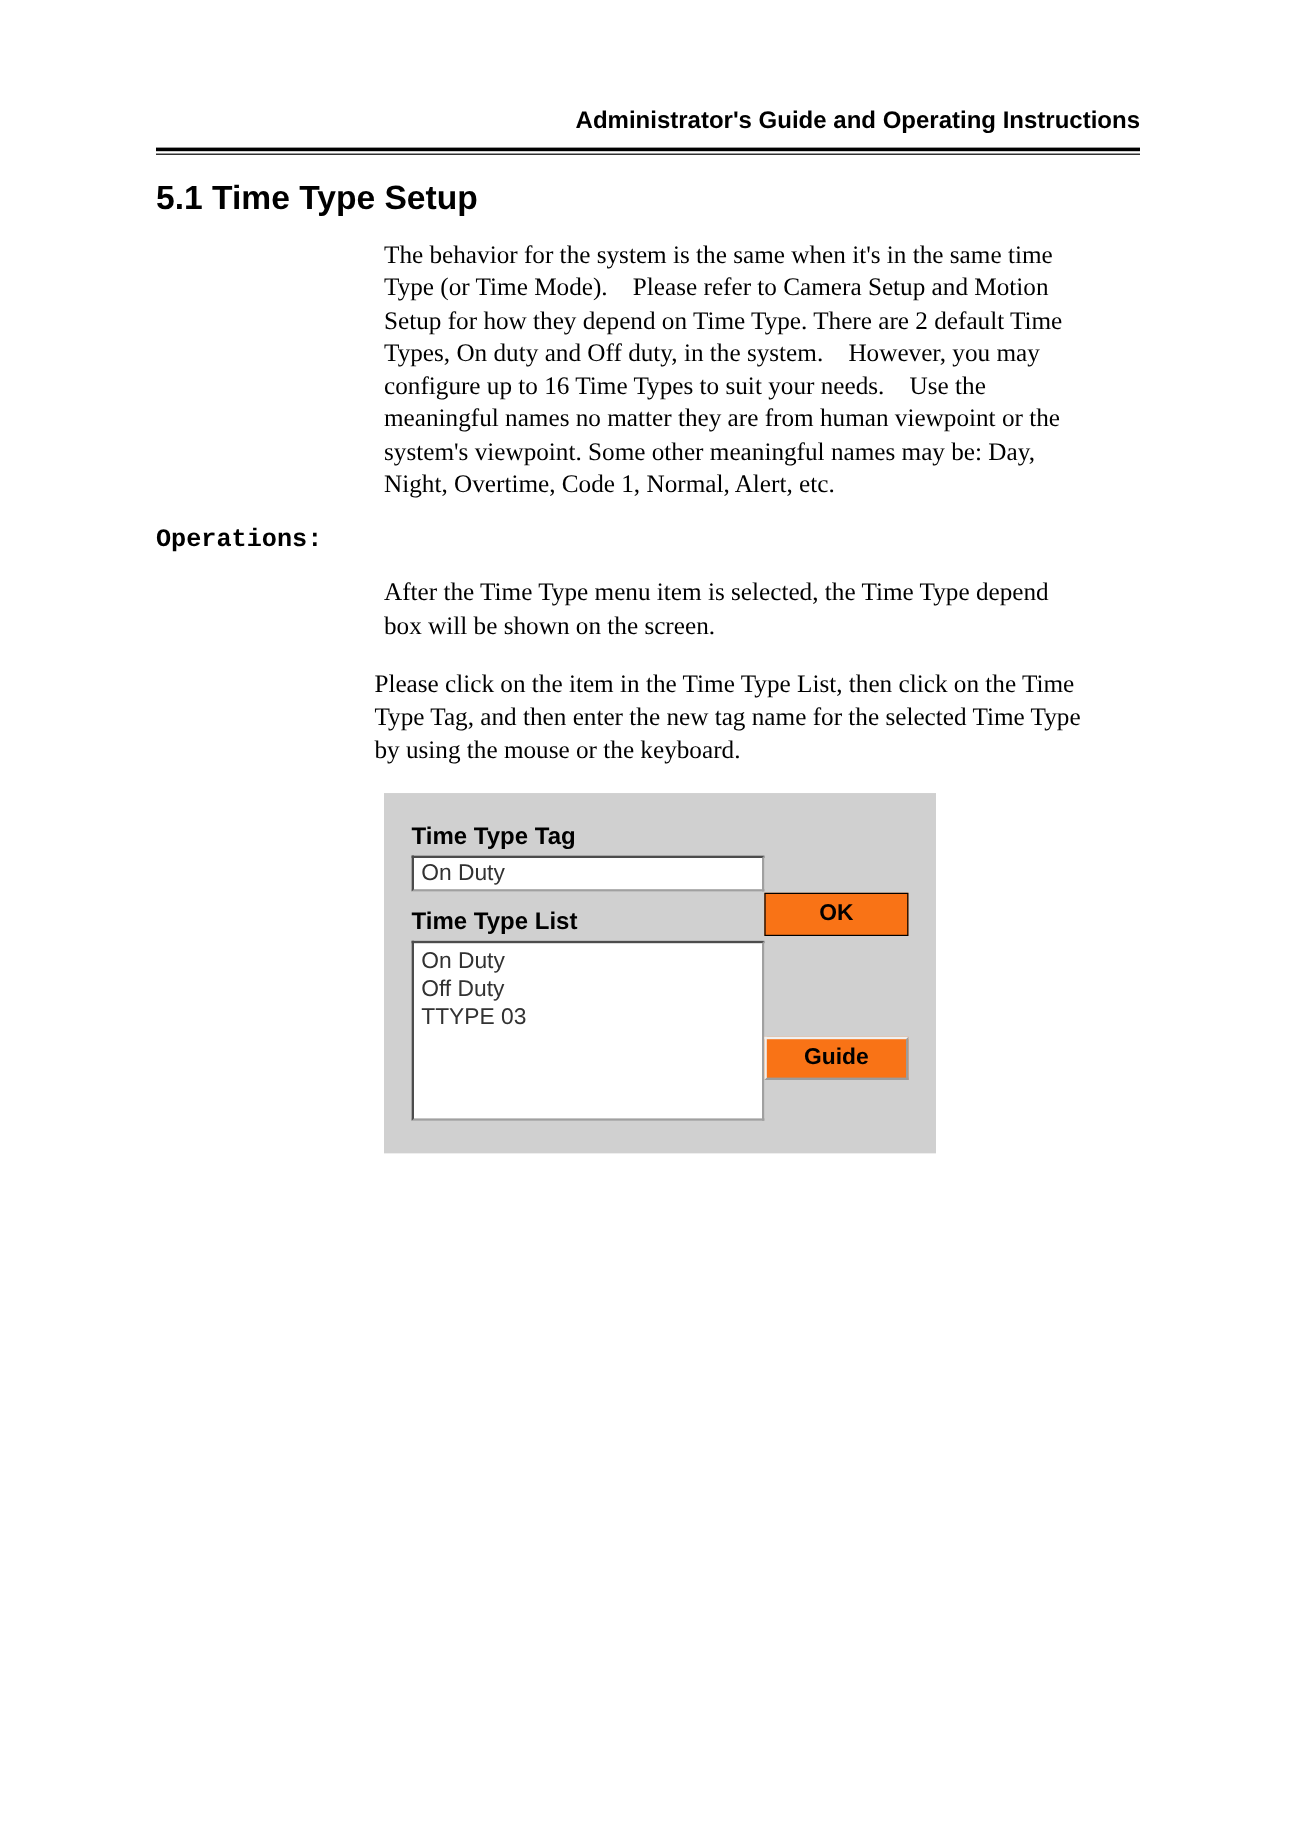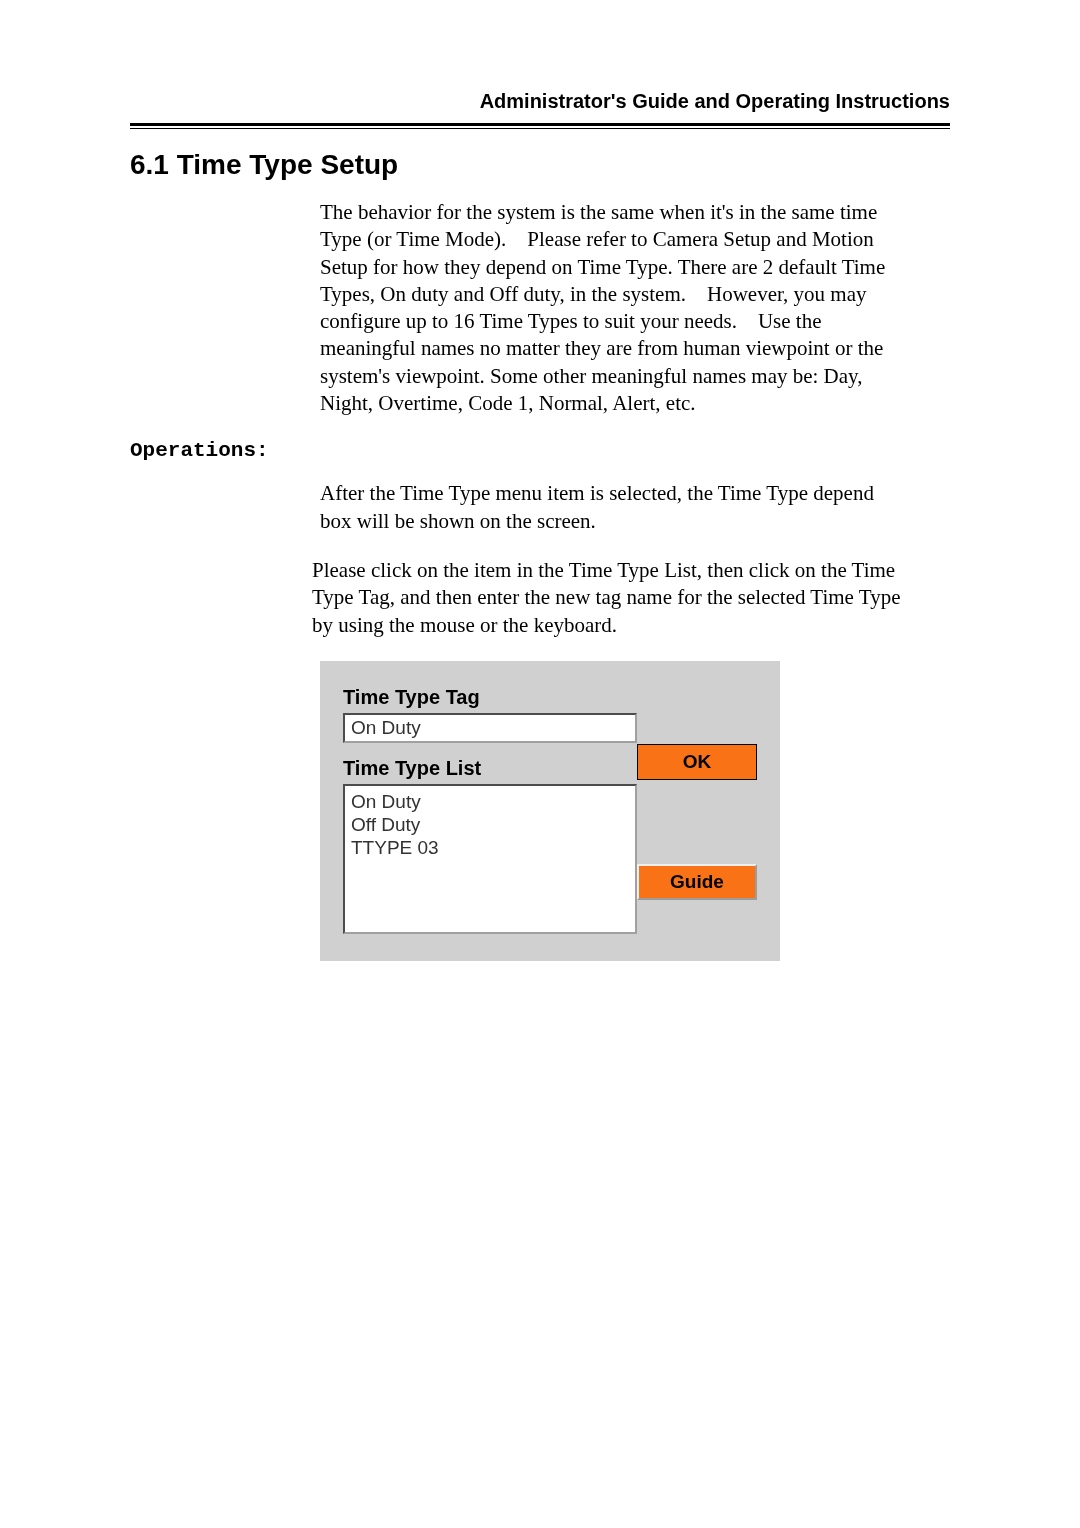--- a/index.html
+++ b/index.html
@@ -134,21 +134,21 @@
   }
 </style>
 </head>
 <body>
 
 <div class="page">
   <div class="header-line">Administrator's Guide and Operating Instructions</div>
   <div class="divider"></div>
   <div class="divider-thin"></div>
 
-  <div class="section-title">6.1 Time Type Setup</div>
+  <div class="section-title">5.1 Time Type Setup</div>
 
   <div class="body-col">
     <div class="para">The behavior for the system is the same when it's in the same time Type (or Time Mode). Please refer to Camera Setup and Motion Setup for how they depend on Time Type. There are 2 default Time Types, On duty and Off duty, in the system. However, you may configure up to 16 Time Types to suit your needs. Use the meaningful names no matter they are from human viewpoint or the system's viewpoint. Some other meaningful names may be: Day, Night, Overtime, Code 1, Normal, Alert, etc.</div>
   </div>
 
   <div class="operations-label">Operations:</div>
 
   <div class="body-col">
     <div class="para">After the Time Type menu item is selected, the Time Type depend box will be shown on the screen.</div>
     <div class="para" style="margin-left:-8px;margin-top:16px;">Please click on the item in the Time Type List, then click on the Time Type Tag, and then enter the new tag name for the selected Time Type by using the mouse or the keyboard.</div>

